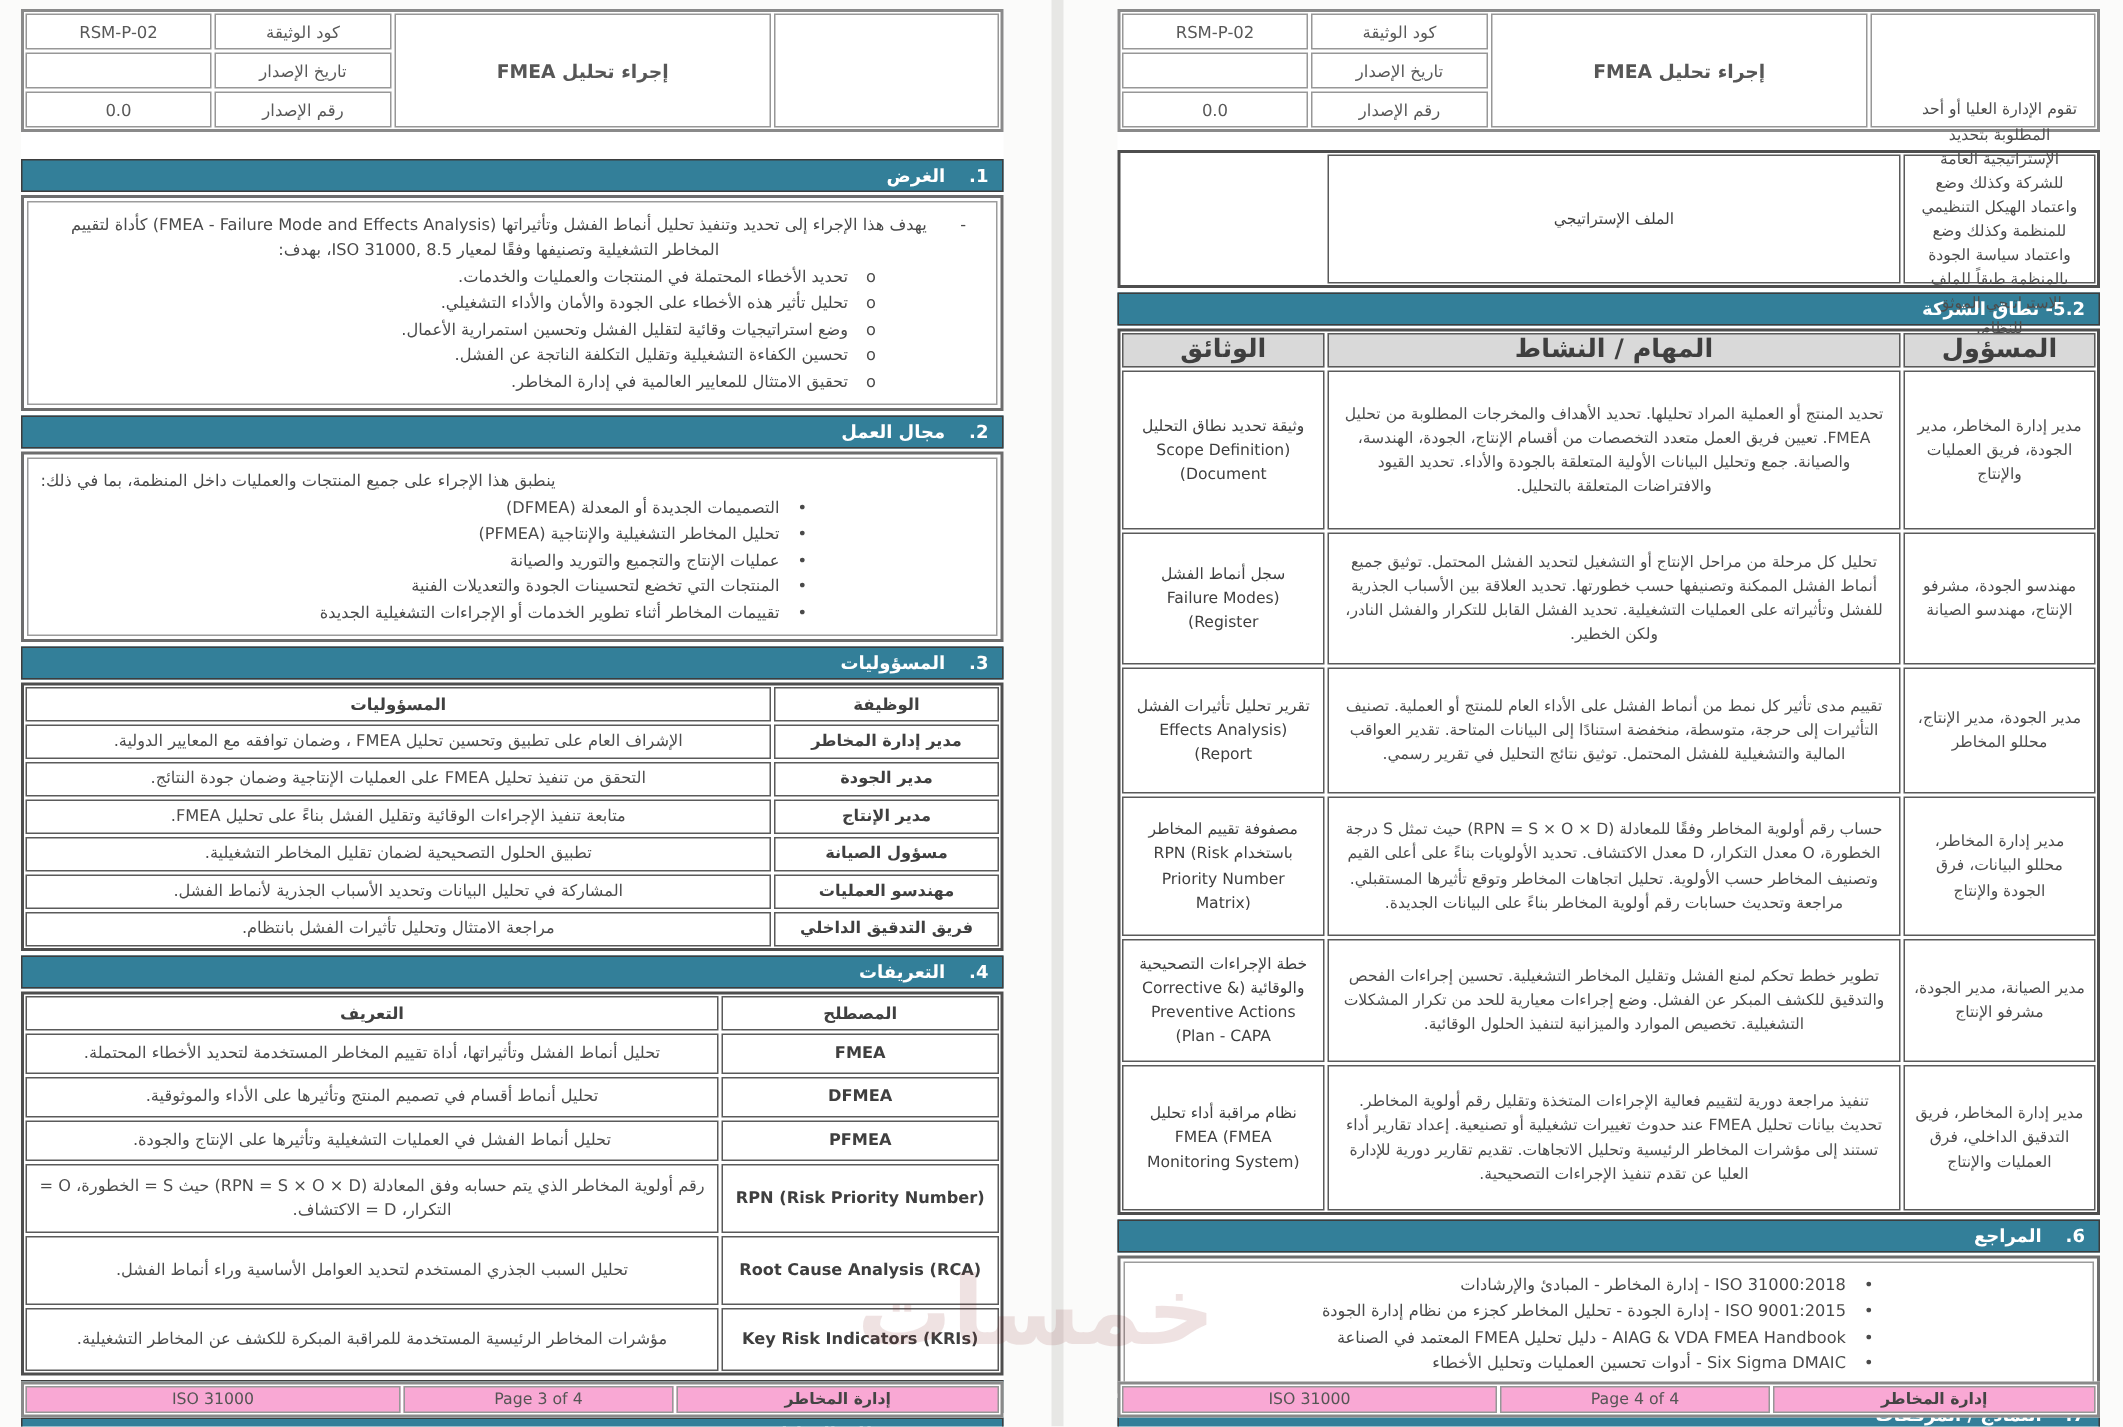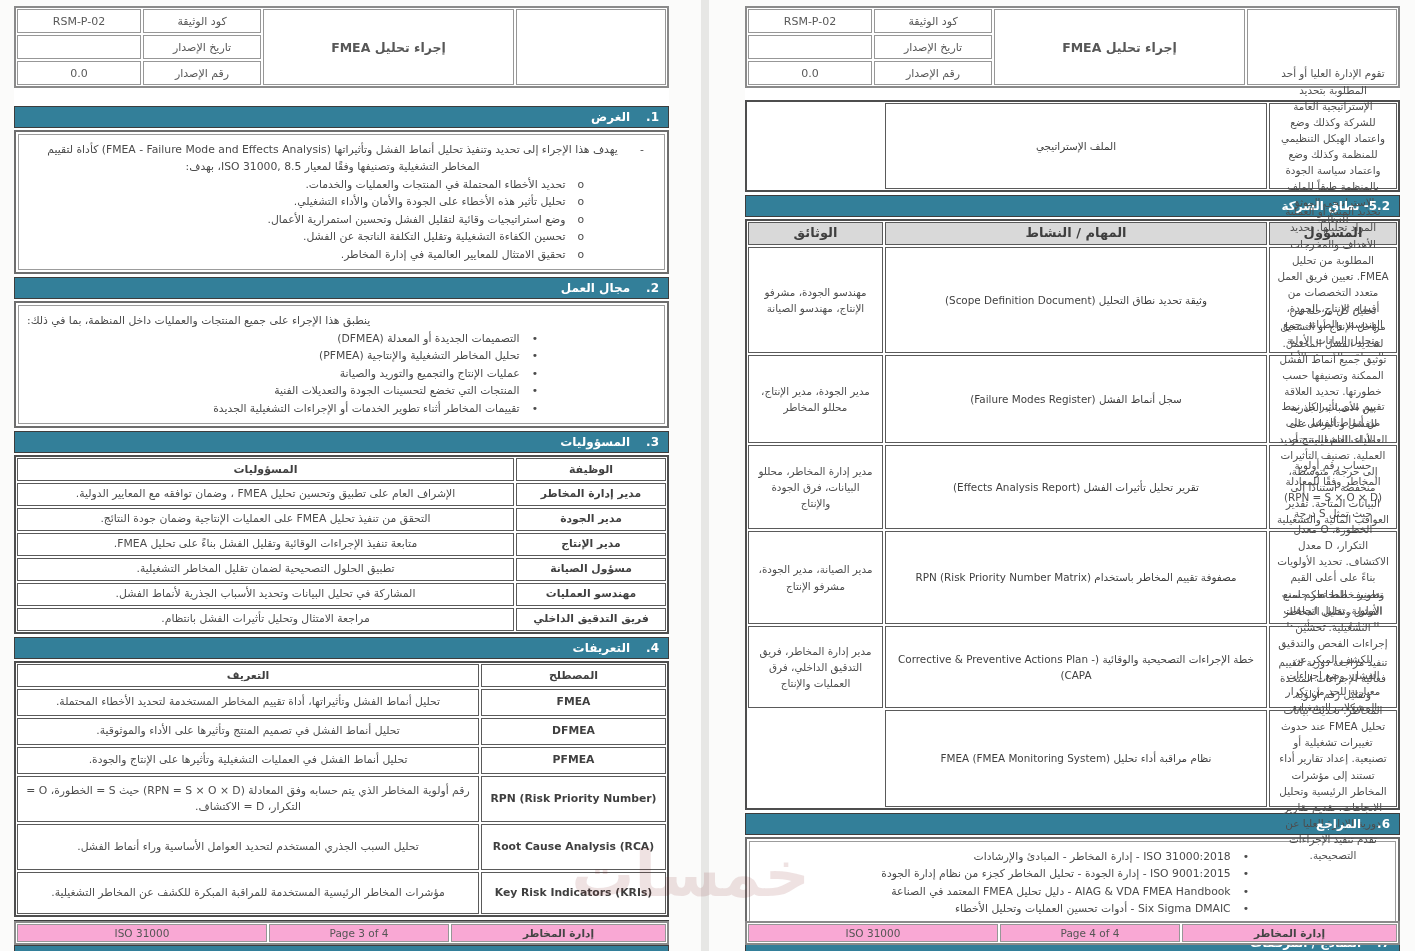--- a/index.html
+++ b/index.html
@@ -32,21 +32,21 @@
 .ind-c{padding-right:138px}
 
 
 .tbl{margin-top:2px;border:2px solid #4e4e4e;padding:1px;display:grid;gap:2px;background:#fff;font-size:10.8px}
 .tbl>div{border:1px solid #5a5a5a;display:flex;align-items:center;justify-content:center;text-align:center;padding:2px 6px;min-height:22px;line-height:1.55;background:#fff}
 .tbl .hd{font-weight:bold;font-size:11px;color:#404040}
 .t-resp{grid-template-columns:150px 1fr;grid-auto-rows:minmax(23px,auto)}
 .t-resp .role{font-weight:bold;color:#404040}
 .t-def{grid-template-columns:185px 1fr;grid-template-rows:23px 27px 27px 27px 46px 46px 42px}
 .t-def .term{font-weight:bold;direction:ltr;color:#3f3f3f}
-.gh{background:#D9D9D9 !important;font-weight:bold;font-size:13px;color:#3f3f3f}
+.gh{background:#D9D9D9 !important;font-weight:bold;font-size:17px;color:#3f3f3f}
 .t-proc-r{grid-template-columns:128px 382px 1fr;font-size:10.4px}
 .t-cont{grid-template-rows:86px}
 .t-52{grid-template-rows:23px 106px 88px 84px 93px 82px 97px}
 .docs{font-weight:normal;color:#3f3f3f}
 .tasks{line-height:1.6}
 
 
 .footer{position:absolute;bottom:3px;left:0;right:0;display:grid;grid-template-columns:215px 180px 1fr;gap:2px;border:2px solid #8a8a8a;padding:1px;font-size:10.5px;background:#fff;color:#555}
 .footer>div{border:1px solid #979797;display:flex;align-items:center;justify-content:center;min-height:18px;background:#f9a8d4}
 .footer .dept{font-weight:bold;color:#444}
@@ -156,21 +156,21 @@
   <div class="bar">
     <span>4.</span>
     <span>التعريفات</span>
   </div>
   <div class="tbl t-def">
     <div class="hd">المصطلح</div>
     <div class="hd">التعريف</div>
     <div class="term">FMEA</div>
     <div>تحليل أنماط الفشل وتأثيراتها، أداة تقييم المخاطر المستخدمة لتحديد الأخطاء المحتملة.</div>
     <div class="term">DFMEA</div>
-    <div>تحليل أنماط الفشل في تصميم المنتج وتأثيرها على الأداء والموثوقية.</div>
+    <div>تحليل أنماط أقسام في تصميم المنتج وتأثيرها على الأداء والموثوقية.</div>
     <div class="term">PFMEA</div>
     <div>تحليل أنماط الفشل في العمليات التشغيلية وتأثيرها على الإنتاج والجودة.</div>
     <div class="term">RPN (Risk Priority Number)</div>
     <div>رقم أولوية المخاطر الذي يتم حسابه وفق المعادلة (RPN = S × O × D) حيث S = الخطورة، O = التكرار، D = الاكتشاف.</div>
     <div class="term">Root Cause Analysis (RCA)</div>
     <div>تحليل السبب الجذري المستخدم لتحديد العوامل الأساسية وراء أنماط الفشل.</div>
     <div class="term">Key Risk Indicators (KRIs)</div>
     <div>مؤشرات المخاطر الرئيسية المستخدمة للمراقبة المبكرة للكشف عن المخاطر التشغيلية.</div>
   </div>
 
@@ -209,20 +209,21 @@
 
   <div class="bar">
     <span>5.2- نطاق الشركة</span>
   </div>
 
   <div class="tbl t-proc-r t-52">
     <div class="gh">المسؤول</div>
     <div class="gh">المهام / النشاط</div>
     <div class="gh">الوثائق</div>
 
+    <div>مدير إدارة المخاطر، مدير الجودة، فريق العمليات والإنتاج</div>
     <div class="tasks">تحديد المنتج أو العملية المراد تحليلها. تحديد الأهداف والمخرجات المطلوبة من تحليل FMEA. تعيين فريق العمل متعدد التخصصات من أقسام الإنتاج، الجودة، الهندسة، والصيانة. جمع وتحليل البيانات الأولية المتعلقة بالجودة والأداء. تحديد القيود والافتراضات المتعلقة بالتحليل.</div>
     <div class="docs">وثيقة تحديد نطاق التحليل (Scope Definition Document)</div>
 
     <div>مهندسو الجودة، مشرفو الإنتاج، مهندسو الصيانة</div>
     <div class="tasks">تحليل كل مرحلة من مراحل الإنتاج أو التشغيل لتحديد الفشل المحتمل. توثيق جميع أنماط الفشل الممكنة وتصنيفها حسب خطورتها. تحديد العلاقة بين الأسباب الجذرية للفشل وتأثيراته على العمليات التشغيلية. تحديد الفشل القابل للتكرار والفشل النادر، ولكن الخطير.</div>
     <div class="docs">سجل أنماط الفشل (Failure Modes Register)</div>
 
     <div>مدير الجودة، مدير الإنتاج، محللو المخاطر</div>
     <div class="tasks">تقييم مدى تأثير كل نمط من أنماط الفشل على الأداء العام للمنتج أو العملية. تصنيف التأثيرات إلى حرجة، متوسطة، منخفضة استنادًا إلى البيانات المتاحة. تقدير العواقب المالية والتشغيلية للفشل المحتمل. توثيق نتائج التحليل في تقرير رسمي.</div>
     <div class="docs">تقرير تحليل تأثيرات الفشل (Effects Analysis Report)</div>

